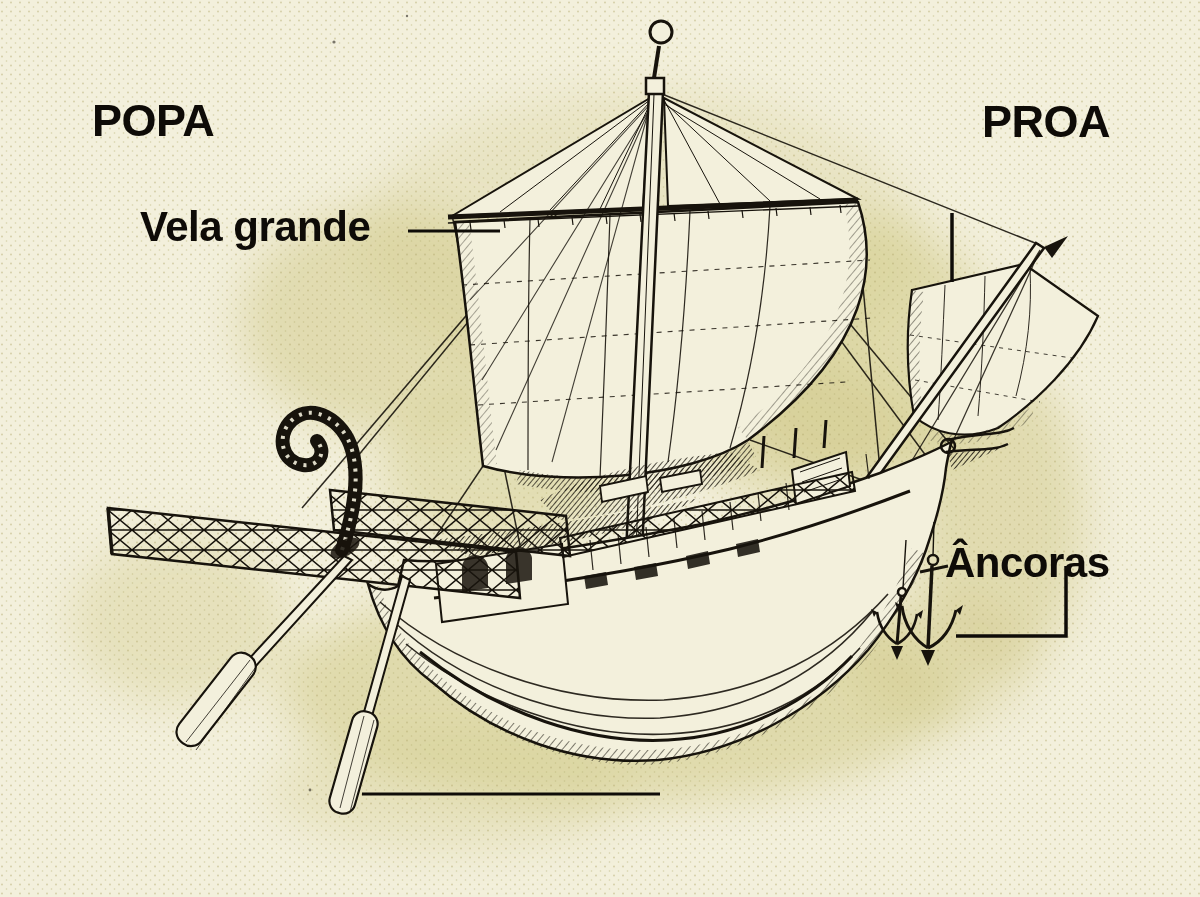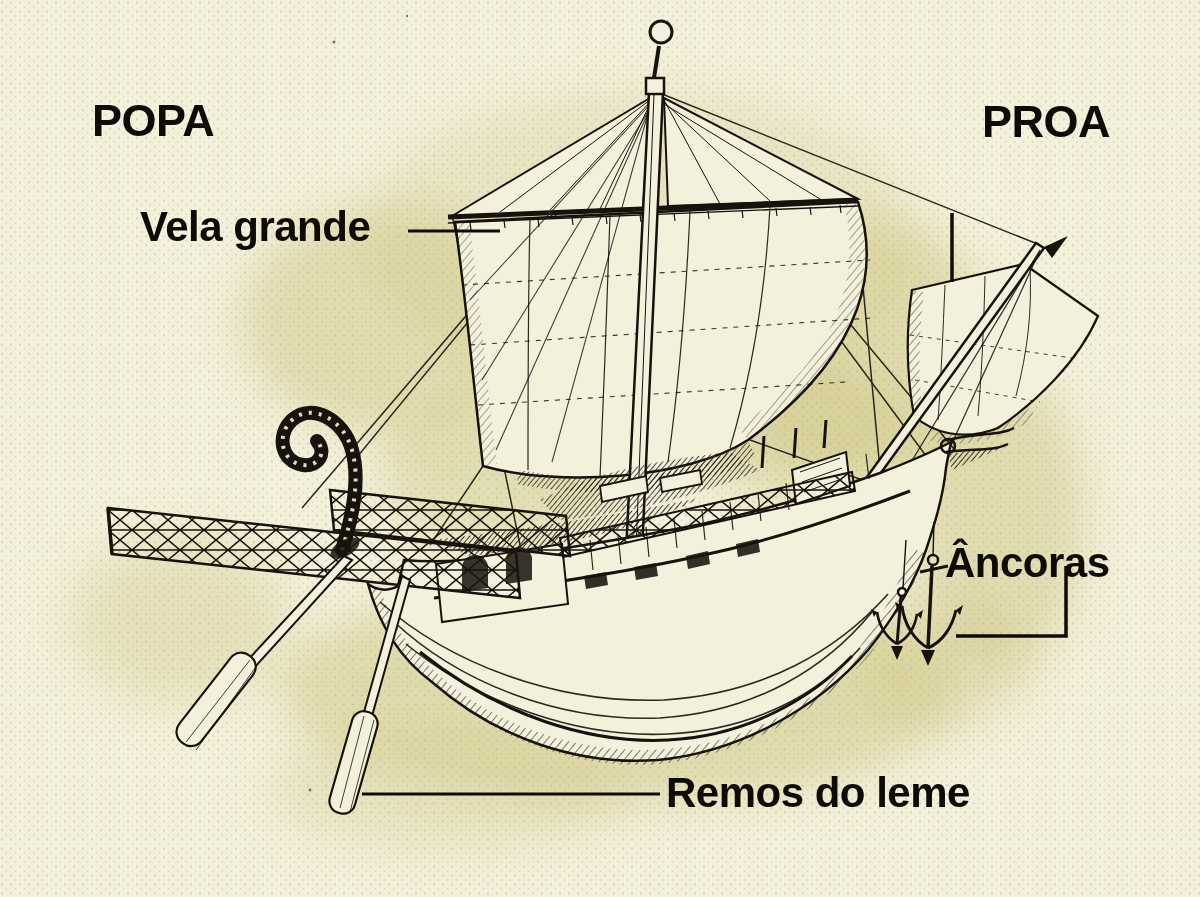--- a/index.html
+++ b/index.html
@@ -194,15 +194,14 @@
     <path d="M952,213 L952,282" stroke-width="3.5"></path>
     <path d="M1066,566 L1066,636 L956,636" stroke-width="3.5"></path>
     <path d="M362,794 L660,794" stroke-width="3.2"></path>
   </g>
 </svg>
 
 <div id="lbl-popa" class="lbl lbl-lg">POPA</div>
 <div id="lbl-proa" class="lbl lbl-lg">PROA</div>
 <div id="lbl-vela" class="lbl lbl-md">Vela grande</div>
 <div id="lbl-ancoras" class="lbl lbl-md">Âncoras</div>
-<div id="lbl-remos" class="lbl lbl-md">Remos do leme</div>
 
 </div>
 
 </body></html>

